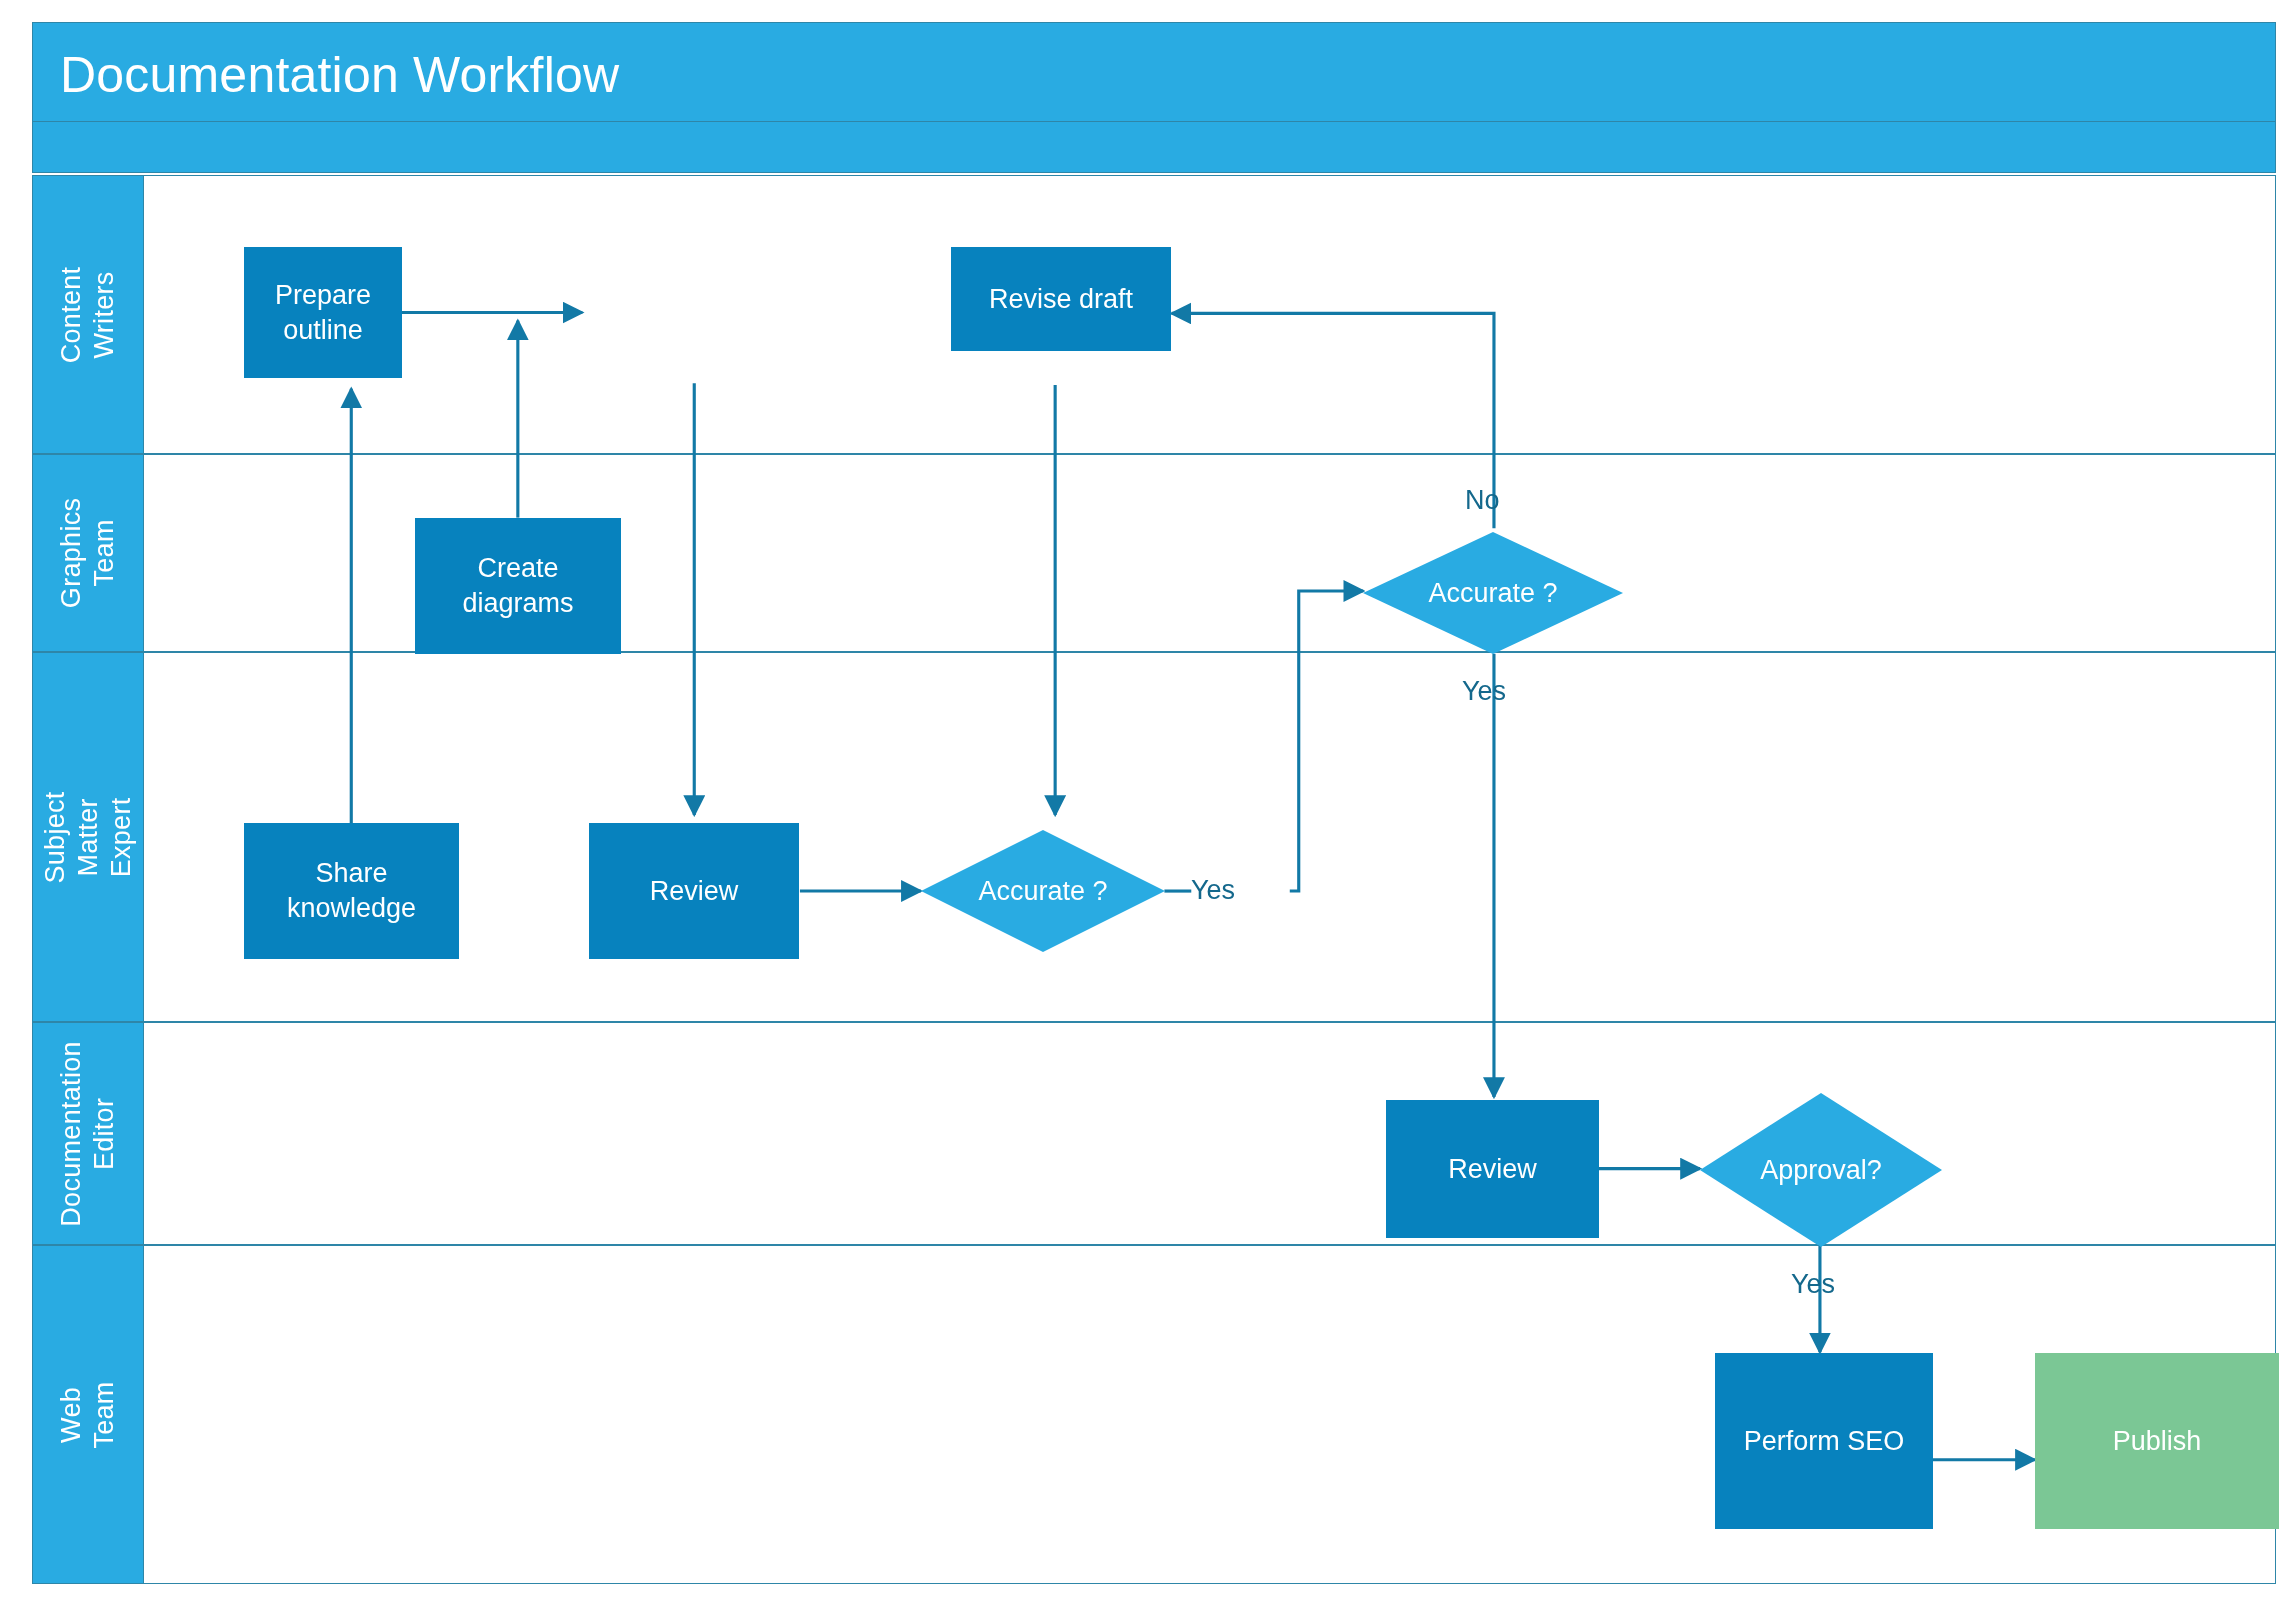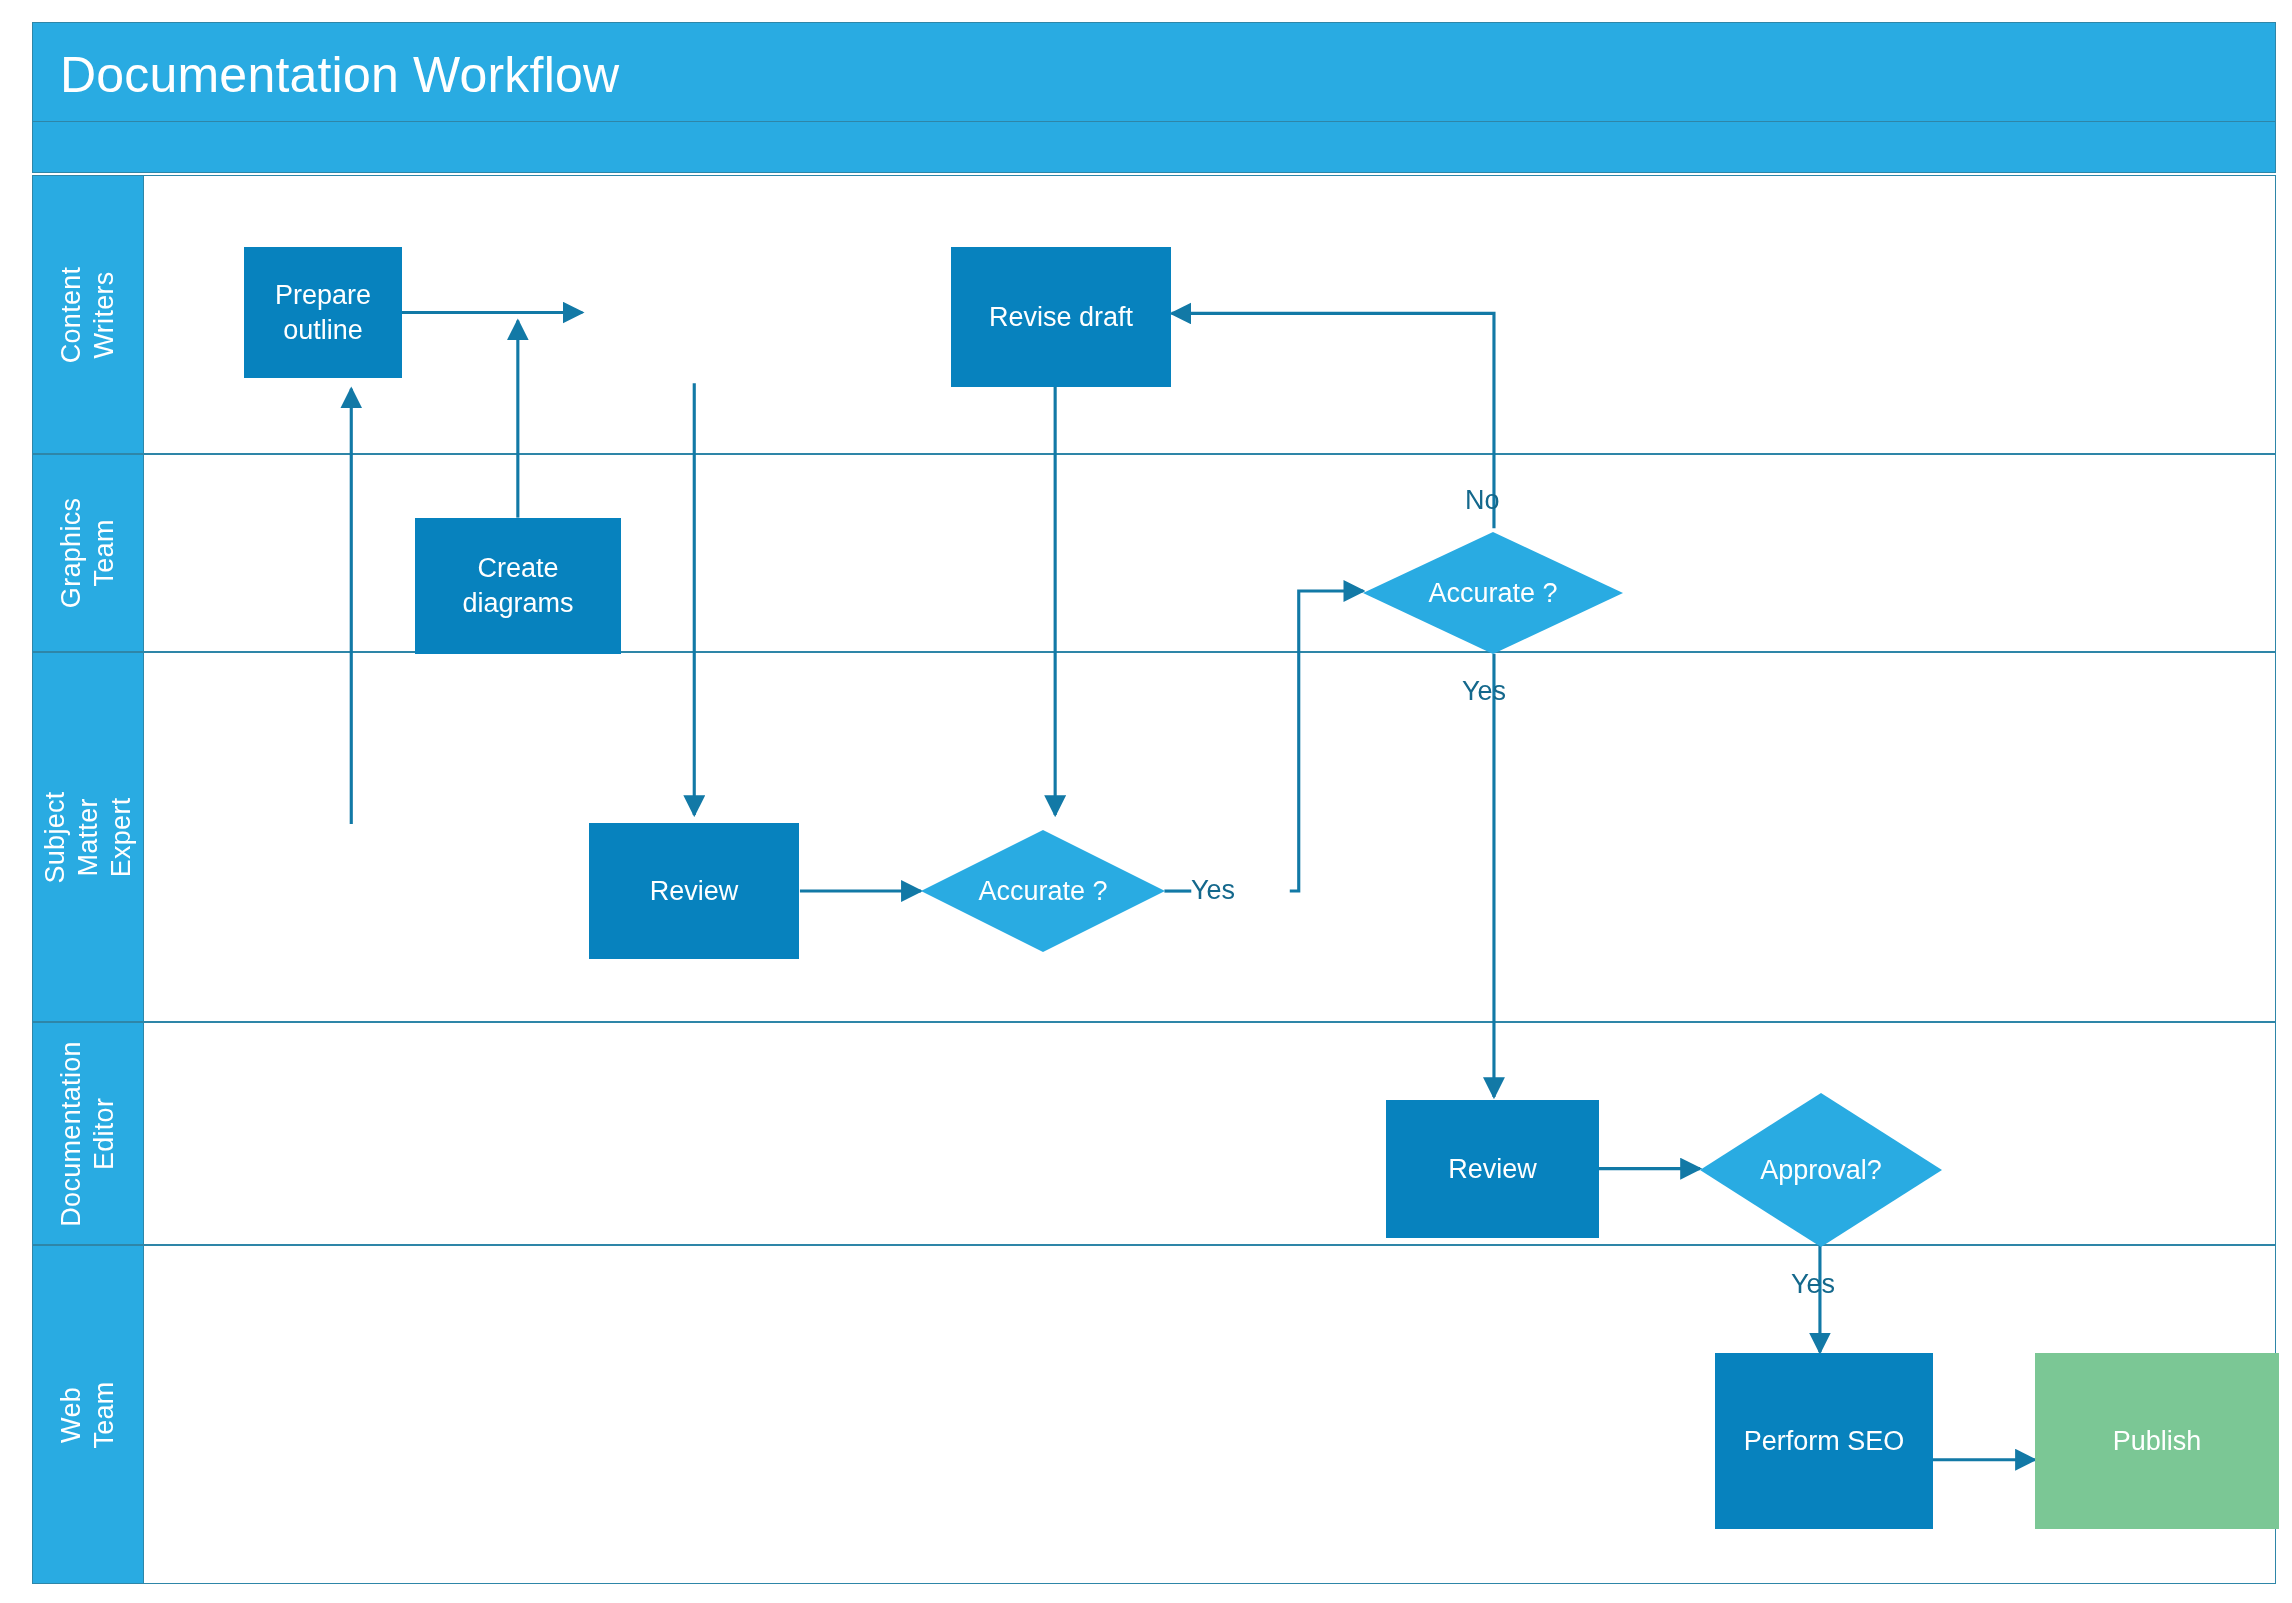--- a/index.html
+++ b/index.html
@@ -233,34 +233,38 @@
 
     <path d="M 2158 1630 L 2272 1630" stroke="#1279A6" stroke-width="3.5" fill="none" marker-end="url(#arrow)"></path>
   </svg>
 
   <div class="node process" style="left:244px; top:247px; width:158px; height:131px;">
     <span>Prepare
 outline</span>
   </div>
 
 
-  <div class="node process" style="left:951px; top:247px; width:220px; height:140px;">
+  <div class="node process" style="left:951px; top:247px; width:220px; height:104px;">
     <span>Revise draft</span>
   </div>
 
   <div class="node process" style="left:415px; top:518px; width:206px; height:136px;">
     <span>Create
 diagrams</span>
   </div>
 
   <div class="node decision" style="left:1363px; top:532px; width:260px; height:122px;">
     <div class="dia-shape"></div>
     <span class="dia-text">Accurate ?</span>
   </div>
 
+  <div class="node process" style="left:244px; top:823px; width:215px; height:136px;">
+    <span>Share
+knowledge</span>
+  </div>
 
   <div class="node process" style="left:589px; top:823px; width:210px; height:136px;">
     <span>Review</span>
   </div>
 
   <div class="node decision" style="left:921px; top:830px; width:244px; height:122px;">
     <div class="dia-shape"></div>
     <span class="dia-text">Accurate ?</span>
   </div>
 

